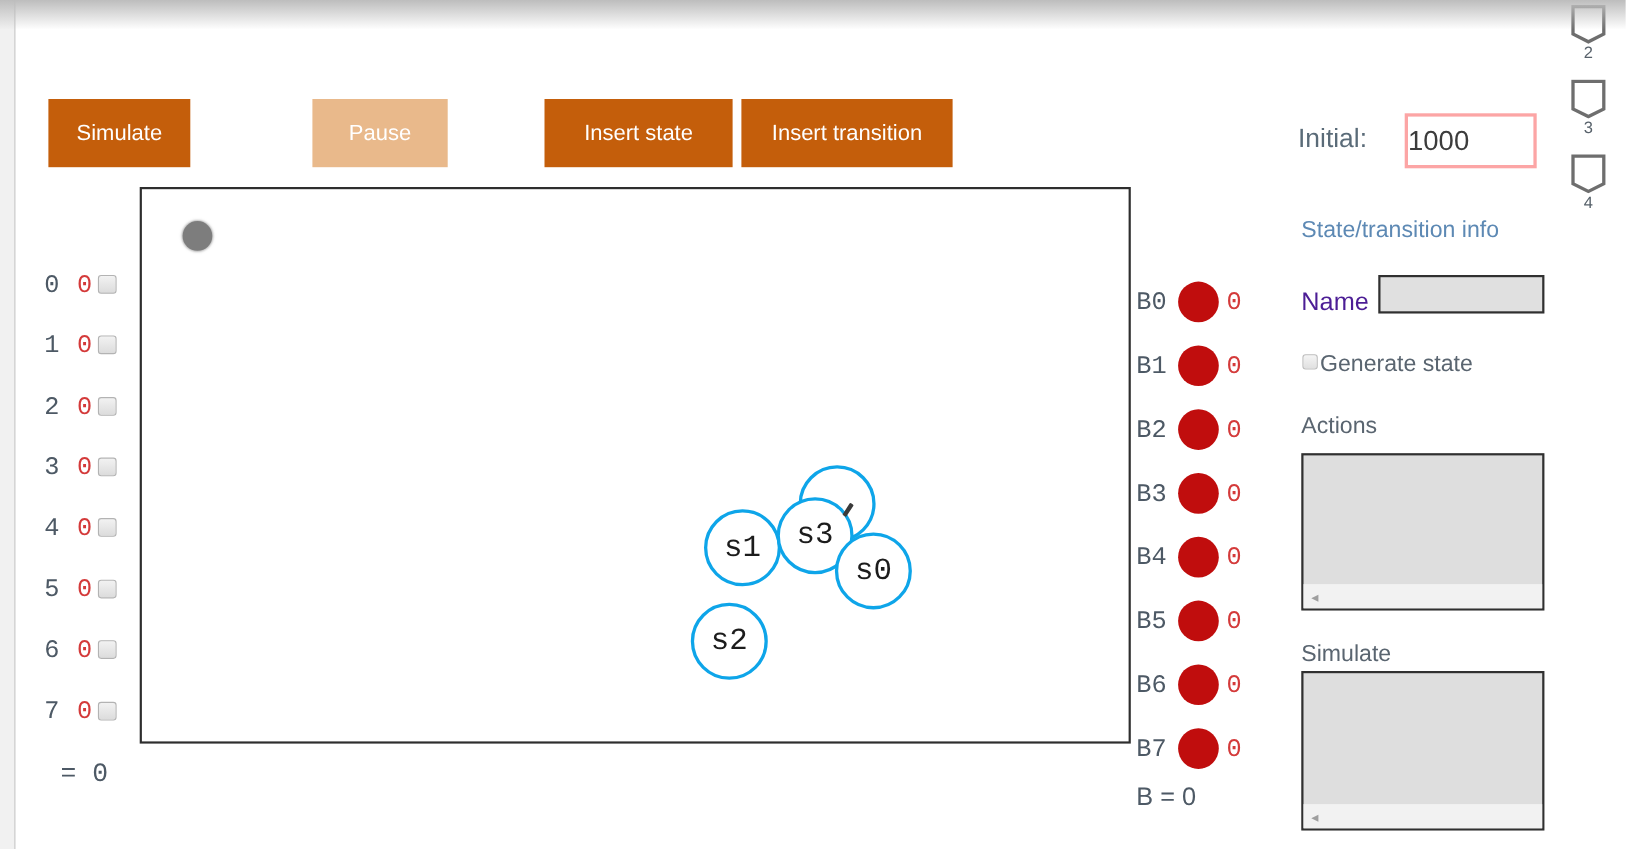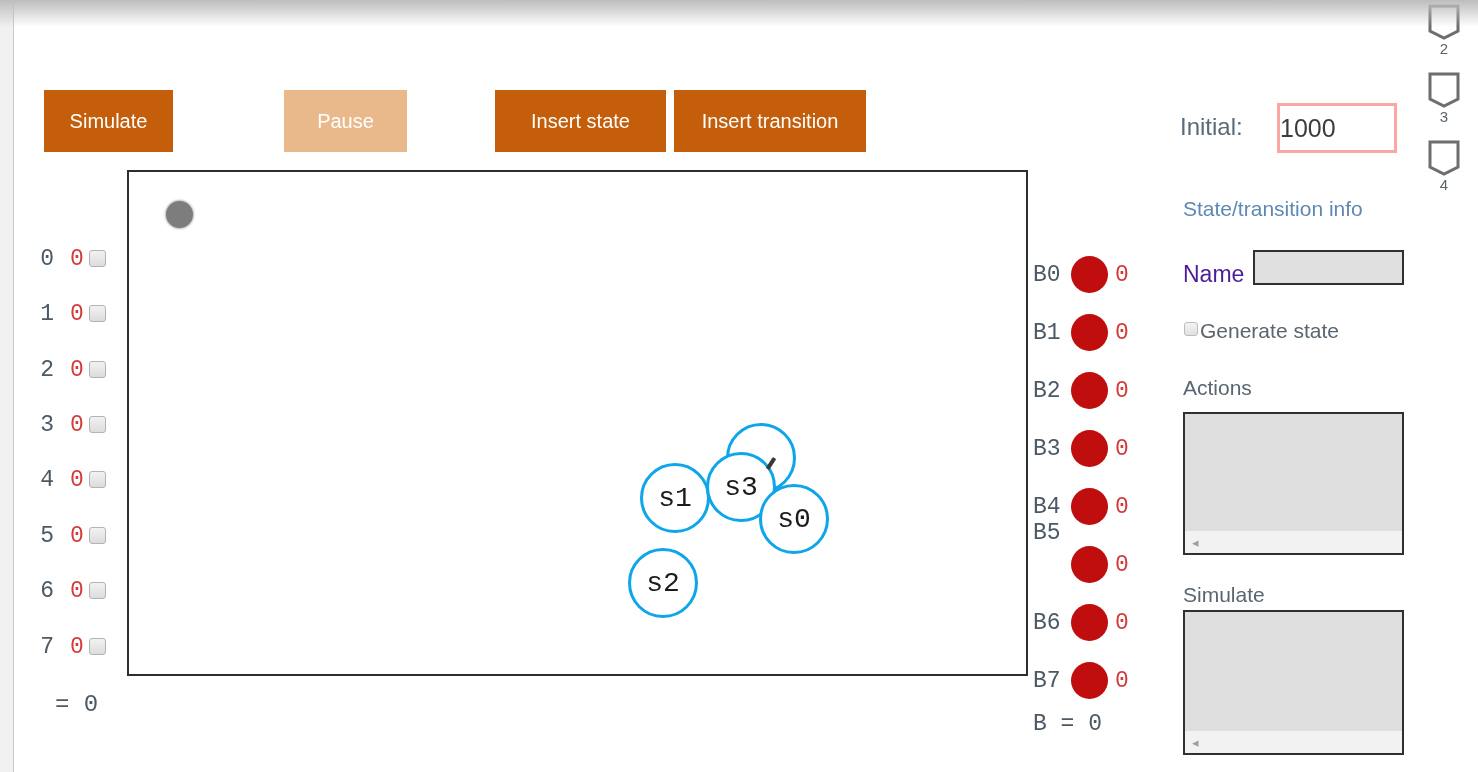--- a/index.html
+++ b/index.html
@@ -66,21 +66,21 @@
                  background:linear-gradient(#f2f2f2,#dcdcdc); border:1px solid #b3b3b3;
                  border-radius:3px; cursor:pointer; z-index:2; }
   #in-summary { left:55px; font-size:24px; z-index:2; color:#4d5965;
                 font-family:"Liberation Mono","DejaVu Sans Mono",monospace; }
 
   
   .out-label { left:1033px; z-index:2; }
   .led { left:1071px; width:37px; height:37px; border-radius:50%; background:#c00d0d; z-index:2; }
   .out-value { left:1115px; z-index:2; }
   #out-summary { left:1033px; font-size:23px; z-index:2; color:#4d5965;
-                 font-family:Liberation Mono, monospace; }
+                 font-family:Liberation Sans, sans-serif; }
 
   
   #info-title { left:1183px; top:197px; font-size:21px; color:#5d89b4; z-index:2; }
   #name-label { left:1183px; top:261px; font-size:23px; color:#4c1d95; z-index:2; }
   #name-input { left:1253px; top:250px; width:151px; height:35px; background:#e0e0e0;
                 border:2px solid #303030; z-index:2; font-size:18px; padding:0 6px;
                 font-family:"Liberation Sans", sans-serif; }
   #initial-checkbox { left:1184px; top:322px; width:14px; height:14px; appearance:none;
                       background:linear-gradient(#f4f4f4,#e0e0e0); border:1px solid #bdbdbd;
                       border-radius:3px; cursor:pointer; z-index:2; }
@@ -182,21 +182,21 @@
   <div class="abs io-row-value out-value" style="top:378px">0</div>
 
   <div class="abs io-row-label out-label" style="top:436px">B3</div>
   <div class="abs led" style="top:430px"></div>
   <div class="abs io-row-value out-value" style="top:436px">0</div>
 
   <div class="abs io-row-label out-label" style="top:494px">B4</div>
   <div class="abs led" style="top:488px"></div>
   <div class="abs io-row-value out-value" style="top:494px">0</div>
 
-  <div class="abs io-row-label out-label" style="top:520px">B5</div>
+  <div class="abs io-row-label out-label" style="top:552px">B5</div>
   <div class="abs led" style="top:546px"></div>
   <div class="abs io-row-value out-value" style="top:552px">0</div>
 
   <div class="abs io-row-label out-label" style="top:610px">B6</div>
   <div class="abs led" style="top:604px"></div>
   <div class="abs io-row-value out-value" style="top:610px">0</div>
 
   <div class="abs io-row-label out-label" style="top:668px">B7</div>
   <div class="abs led" style="top:662px"></div>
   <div class="abs io-row-value out-value" style="top:668px">0</div>

